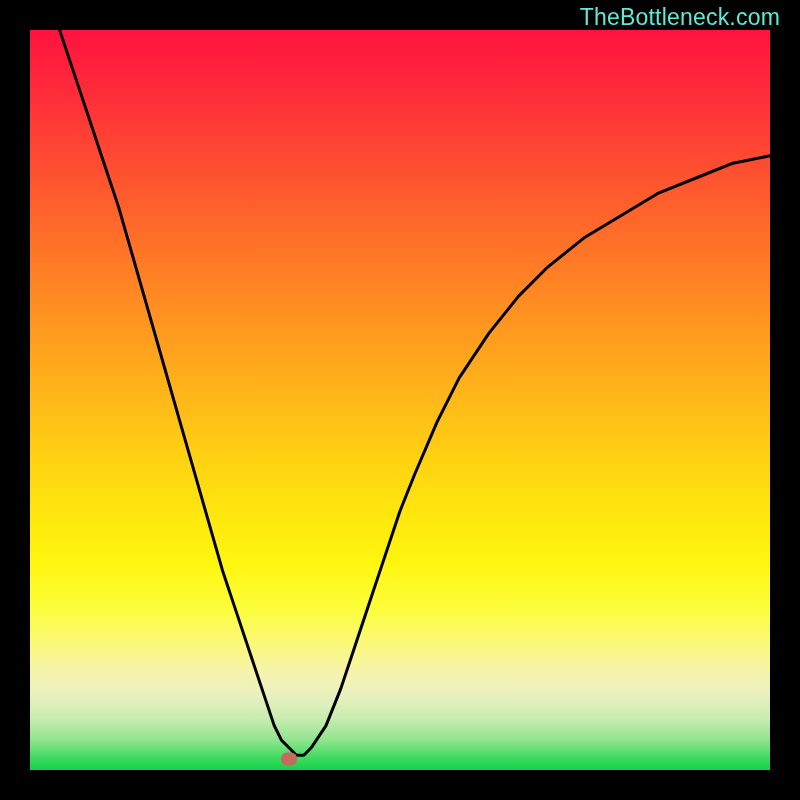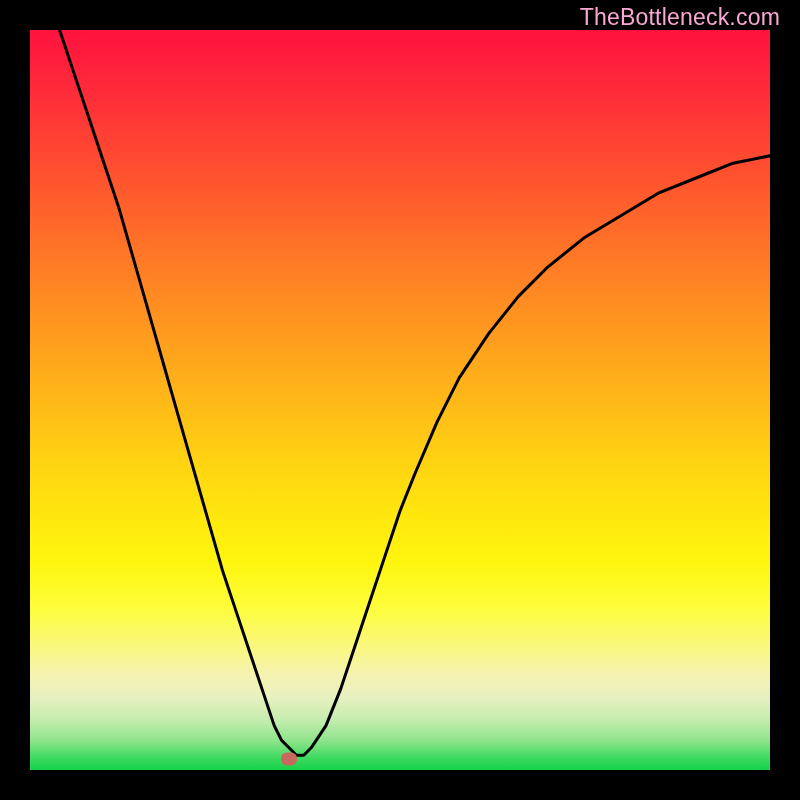--- a/index.html
+++ b/index.html
@@ -48,21 +48,21 @@
     position: absolute;
     left: 0; top: 0;
     width: 740px;
     height: 740px;
     overflow: visible;
   }
   .watermark {
     position: absolute;
     top: 4px;
     right: 20px;
-    color: #f9a8d4;
+    color: #5eead4;
     font-size: 23px;
     letter-spacing: 0.2px;
     font-weight: 400;
   }
   .marker {
     position: absolute;
     width: 16px;
     height: 13px;
     background: #c76a5d;
     border-radius: 6px;

